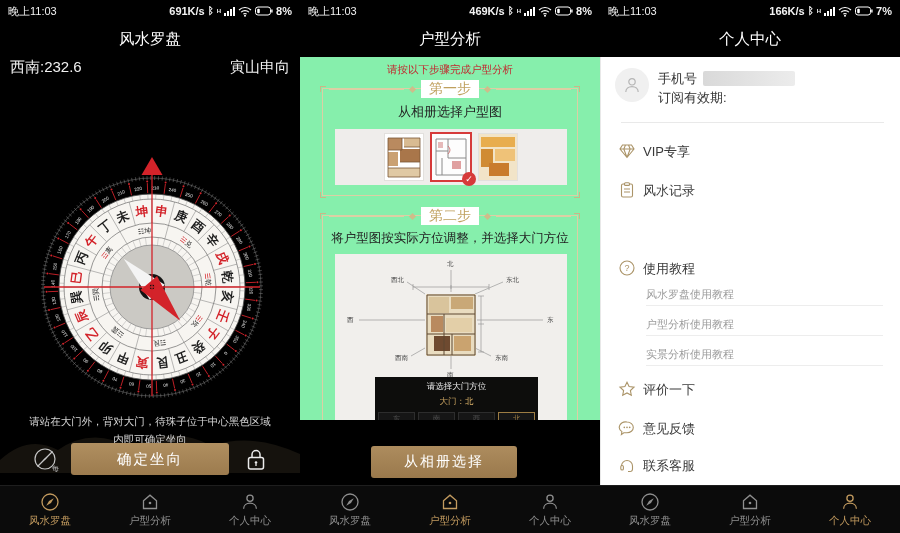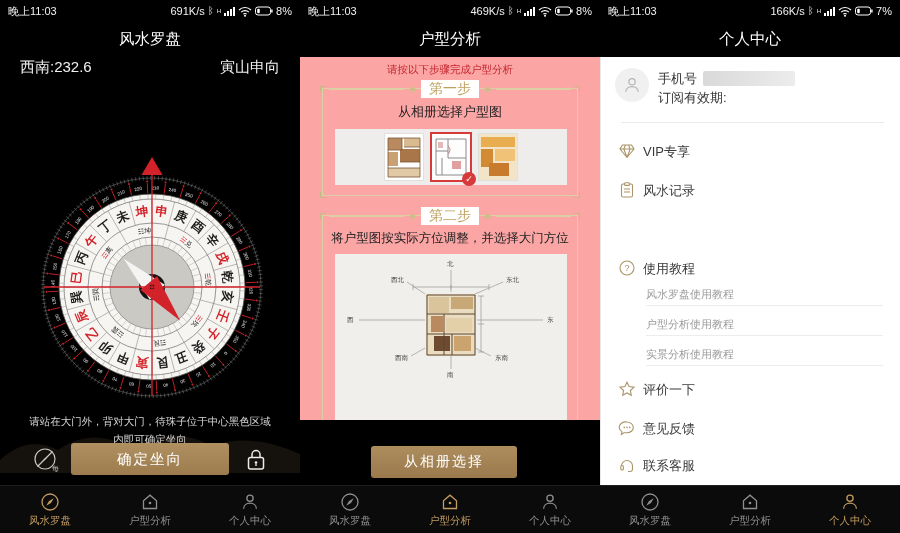--- a/index.html
+++ b/index.html
@@ -3,55 +3,55 @@
 <meta charset="utf-8">
 <style>
   * { margin:0; padding:0; box-sizing:border-box; }
   body { background:#222; font-family:"Liberation Sans","DejaVu Sans",sans-serif; }
   .app { display:flex; width:900px; height:533px; overflow:hidden; background:#000; }
   .panel { position:relative; width:300px; height:533px; background:#000; overflow:hidden; }
 
   
   .statusbar { position:absolute; top:0; left:0; right:0; height:22px; display:flex;
     justify-content:space-between; align-items:center; padding:0 8px; color:#f2f2f2; font-size:11px; z-index:30; }
-  .sb-right { display:flex; align-items:center; gap:3px; }
+  .sb-right { display:flex; align-items:center; gap:3px;font-weight:bold; }
   .bt { font-size:10px; line-height:10px; }
   .sig-h { font-size:6px; align-self:flex-start; margin-top:3px; }
   .sig { display:flex; align-items:flex-end; gap:1px; height:9px; }
   .sig i { display:block; width:2px; background:#fff; }
   .sig i:nth-child(1){height:3px;} .sig i:nth-child(2){height:5px;}
   .sig i:nth-child(3){height:7px;} .sig i:nth-child(4){height:9px;}
 
   
   .app-header { position:absolute; top:22px; left:0; right:0; height:35px; line-height:34px;
     text-align:center; color:#fff; font-size:15.5px; z-index:25; }
 
   
   .read-row { position:absolute; top:58px; left:0; right:0; display:flex; justify-content:space-between;
-    padding:0 20px; color:#f0f0f0; font-size:15px; z-index:5; }
+    padding:0 10px; color:#f0f0f0; font-size:15px; z-index:5; }
   #luopan { position:absolute; top:150px; left:0; z-index:2; }
   .hills { position:absolute; top:398px; left:0; z-index:1; }
   .p1-instr { position:absolute; top:412px; left:20px; right:20px; text-align:center;
     color:#d6d6d6; font-size:10.5px; line-height:18px; z-index:3; }
   .p1-controls { position:absolute; top:443px; left:0; right:0; height:36px; z-index:4; }
   .calib { position:absolute; left:32px; top:3px; cursor:pointer; }
   .gold-btn { position:absolute; left:71px; top:0; width:158px; height:32px; border:none; border-radius:3px;
     background:linear-gradient(180deg,#b08f60,#9c7b4e); color:#fff; font-size:14.5px; letter-spacing:2px;
     font-family:inherit; cursor:pointer; }
   .lockico { position:absolute; right:32px; top:4px; cursor:pointer; }
 
   
   .tabbar { position:absolute; bottom:0; left:0; right:0; height:48px; background:#0b0b0b;
     border-top:1px solid #1e1e1e; display:flex; z-index:40; }
   .tab { flex:1; display:flex; flex-direction:column; align-items:center; justify-content:center;
     gap:2px; color:#8f8f8f; font-size:10.5px; cursor:pointer; }
   .tab.active { color:#c39b5f; }
 
   
-  .p2-body { position:absolute; top:57px; left:0; width:300px; height:363px; background:#fca5a5; z-index:2; }
+  .p2-body { position:absolute; top:57px; left:0; width:300px; height:363px; background:#86efac; z-index:2; }
   .p2-intro { position:absolute; top:6px; left:0; right:0; text-align:center; color:#c2262e; font-size:10.5px; }
   .step-card { position:absolute; left:22px; width:256px; border:1px solid #dccfa4; }
   .step-card .corner { position:absolute; width:6px; height:6px; border:1px solid #c9b787; }
   .corner.tl { top:-3px; left:-3px; border-right:none; border-bottom:none; }
   .corner.tr { top:-3px; right:-3px; border-left:none; border-bottom:none; }
   .corner.bl { bottom:-3px; left:-3px; border-right:none; border-top:none; }
   .corner.br { bottom:-3px; right:-3px; border-left:none; border-top:none; }
   .step-head { position:absolute; top:-9px; left:6px; right:6px; display:flex; align-items:center; }
   .step-head .ln { flex:1; height:1px; background:#dccfa4; }
   .step-head .dia { width:5px; height:5px; background:#cfbc8a; transform:rotate(45deg); margin:0 6px; }
@@ -795,20 +795,30 @@
             <rect x="25" y="3" width="22" height="12" fill="#c9a877"></rect>
             <rect x="5" y="22" width="12" height="16" fill="#b98a5f"></rect>
             <rect x="20" y="24" width="26" height="14" fill="#e3cfa8"></rect>
             <rect x="8" y="42" width="16" height="15" fill="#6e4a30"></rect>
             <rect x="28" y="42" width="17" height="15" fill="#caa36f"></rect>
             <path d="M1 1 H49 V61 H1 Z M1 20 H49 M18 20 V61 M1 40 H49 M26 40 V61" stroke="#5c4631" stroke-width="1" fill="none"></path>
           </svg>
         </div>
       </div>
 
+      <div class="door-dialog">
+        <div class="dd-title">请选择大门方位</div>
+        <div class="dd-door"><span>大门：</span><b>北</b></div>
+        <div class="dd-opts">
+          <span class="dd-opt">东</span>
+          <span class="dd-opt">南</span>
+          <span class="dd-opt">西</span>
+          <span class="dd-opt sel">北</span>
+        </div>
+      </div>
     </div>
 
     <div class="p2-footer">
       <button class="album-btn">从相册选择</button>
     </div>
 
     <div class="tabbar">
       <div class="tab">
         <svg width="20" height="20" viewBox="0 0 20 20">
             <circle cx="10" cy="10" r="8" fill="none" stroke="currentColor" stroke-width="1.3"></circle>

